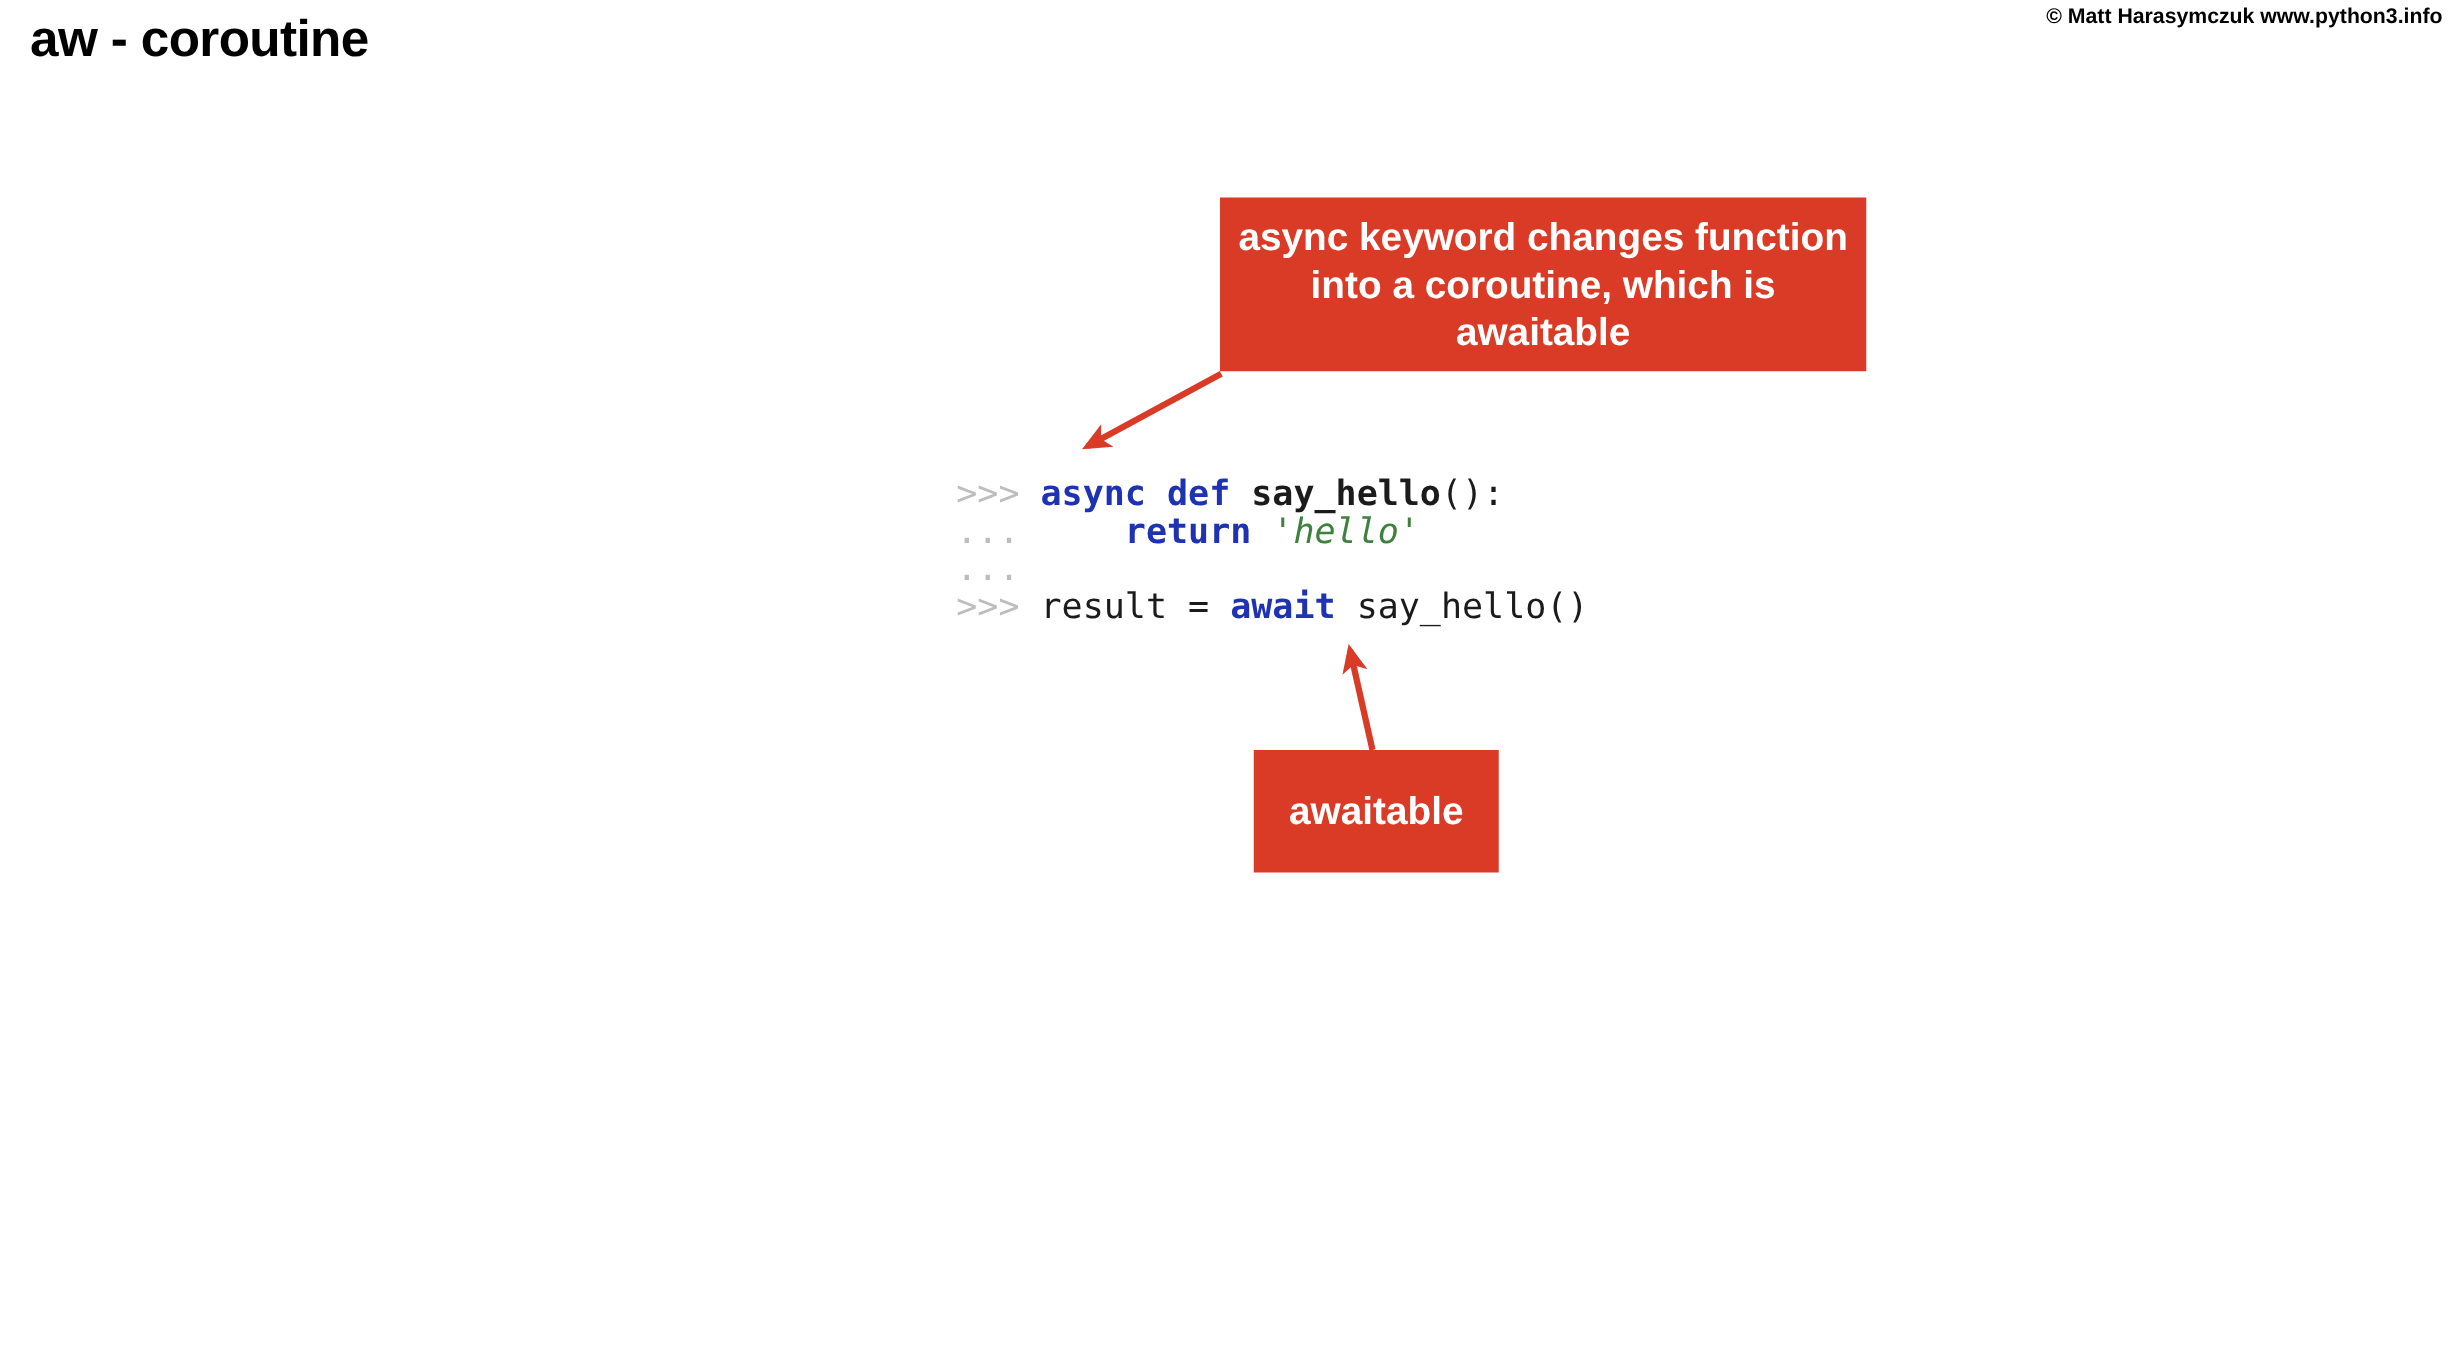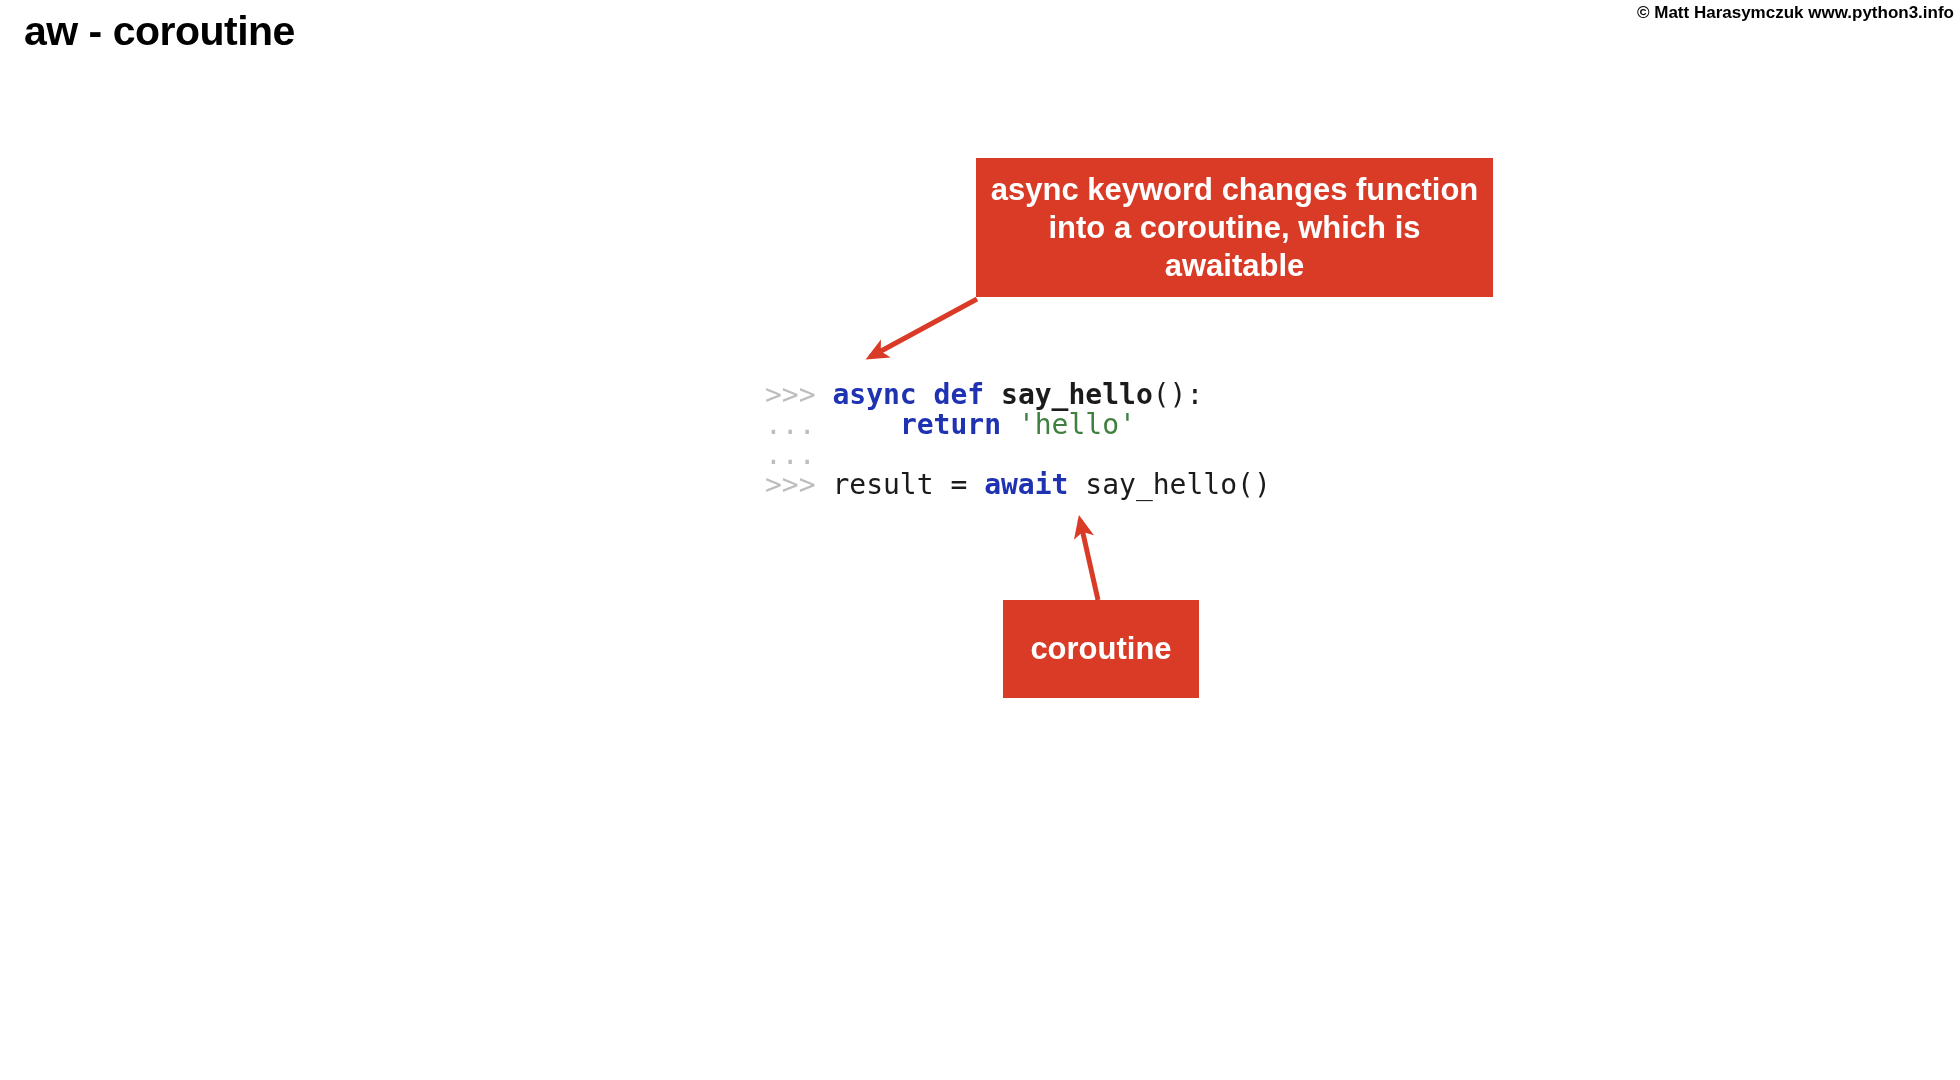--- a/index.html
+++ b/index.html
@@ -54,21 +54,21 @@
     white-space: pre;
     color: #222222;
   }
   .code-line {
     height: 30px;
     white-space: pre;
   }
   .tok-prompt   { color: #bdbdbd; }
   .tok-kw       { color: #1f33b2; font-weight: bold; }
   .tok-fn       { color: #1b1b1b; font-weight: bold; text-align: center; }
-  .tok-str      { color: #40803f; }
+  .tok-str      { color: #40803f; font-style: italic; }
   .tok-plain    { color: #1b1b1b; }
 
   
   .callout {
     position: absolute;
     background: #d93b27;
     color: #ffffff;
     font-family: "Liberation Sans", sans-serif;
     font-weight: bold;
     display: flex;
@@ -115,21 +115,21 @@
 <div id="code-block"><div class="code-line"><span class="tok-prompt" style="color: rgb(189, 189, 189);">&gt;&gt;&gt; </span><span class="tok-kw" style="color: rgb(31, 51, 178);">async</span><span class="tok-plain" style="color: rgb(27, 27, 27);"> </span><span class="tok-kw" style="color: rgb(31, 51, 178);">def</span><span class="tok-plain" style="color: rgb(27, 27, 27);"> </span><span class="tok-fn" style="color: rgb(27, 27, 27);">say_hello</span><span class="tok-plain" style="color: rgb(27, 27, 27);">():</span></div><div class="code-line"><span class="tok-prompt" style="color: rgb(189, 189, 189);">... </span><span class="tok-plain" style="color: rgb(27, 27, 27);">    </span><span class="tok-kw" style="color: rgb(31, 51, 178);">return</span><span class="tok-plain" style="color: rgb(27, 27, 27);"> </span><span class="tok-str" style="color: rgb(64, 128, 63);">'hello'</span></div><div class="code-line"><span class="tok-prompt" style="color: rgb(189, 189, 189);">... </span></div><div class="code-line"><span class="tok-prompt" style="color: rgb(189, 189, 189);">&gt;&gt;&gt; </span><span class="tok-plain" style="color: rgb(27, 27, 27);">result = </span><span class="tok-kw" style="color: rgb(31, 51, 178);">await</span><span class="tok-plain" style="color: rgb(27, 27, 27);"> say_hello()</span></div></div>
 
 <div class="callout" id="callout-async" style="background: rgb(217, 59, 39);">
   <span>
     <span>async keyword changes function</span><br>
     <span>into a coroutine, which is awaitable</span>
   </span>
 </div>
 
 <div class="callout" id="callout-awaitable" style="background: rgb(217, 59, 39);">
-  <span>coroutine</span>
+  <span>awaitable</span>
 </div>
 
 <svg id="arrows" viewBox="0 0 1960 1080">
   <defs>
     <marker id="head-1" markerWidth="5" markerHeight="5" refX="3.6" refY="2.5" orient="auto" markerUnits="strokeWidth">
       <path d="M0,0.45 L4.6,2.5 L0,4.55 L1.15,2.5 Z" fill="#d93b27"></path>
     </marker>
     <marker id="head-2" markerWidth="5" markerHeight="5" refX="3.6" refY="2.5" orient="auto" markerUnits="strokeWidth">
       <path d="M0,0.45 L4.6,2.5 L0,4.55 L1.15,2.5 Z" fill="#d93b27"></path>
     </marker>

